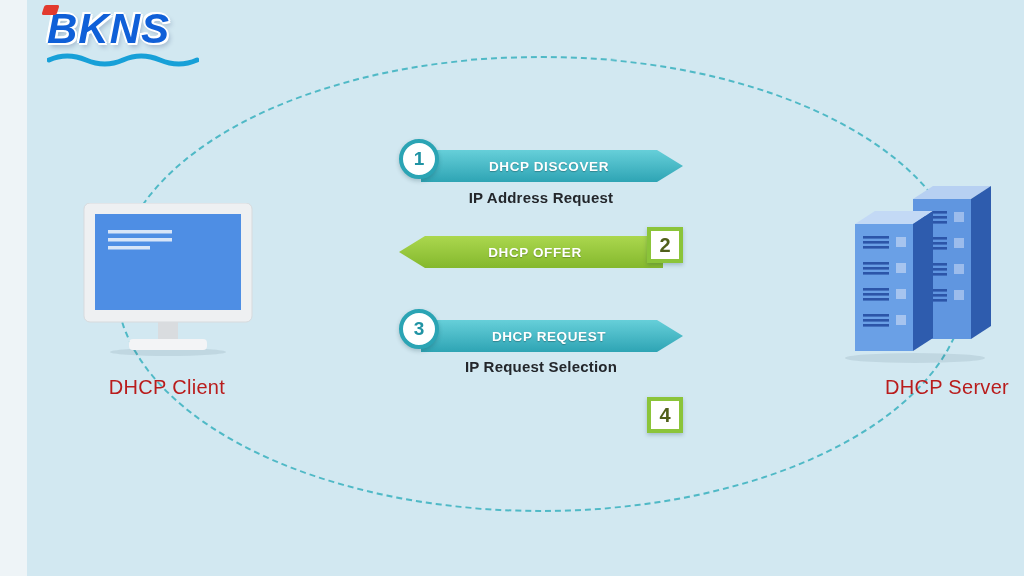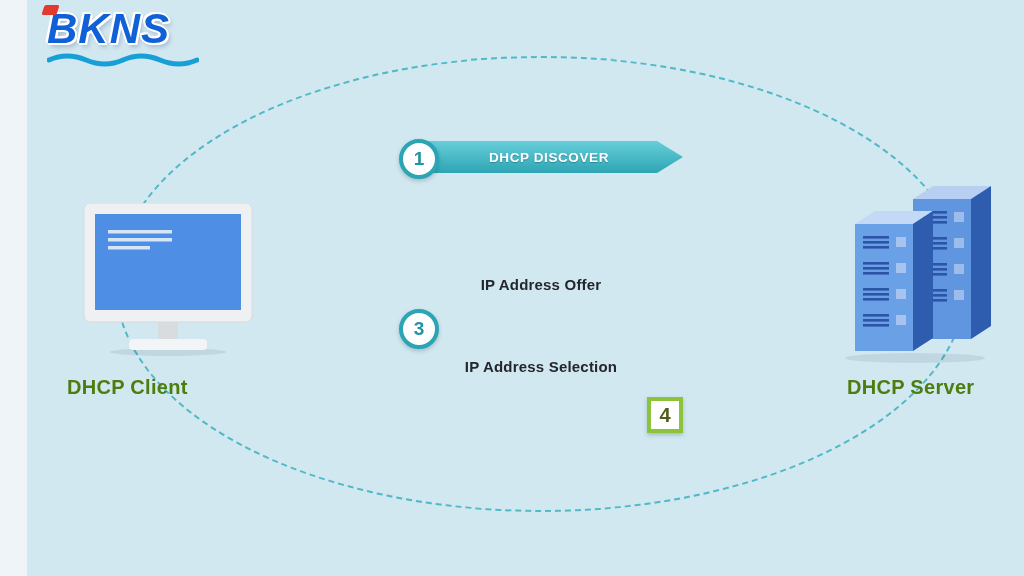--- a/index.html
+++ b/index.html
@@ -26,35 +26,35 @@
   }
   .logo-flag {
     position:absolute; left:-4px; top:-3px; width:15px; height:10px;
     background:#e23a2e; transform:skewX(-18deg); border-radius:2px;
   }
   .logo-wave { display:block; margin-top:1px; }
 
   
   .client-icon { position:absolute; left:55px; top:203px; }
   .side-label {
-    position:absolute; font-size:20px; color:#4d7c0f; letter-spacing:.3px;
-    width:200px;font-weight:bold;
+    position:absolute; font-size:20px; color:#b91c1c; letter-spacing:.3px;
+    text-align:center; width:200px;
   }
   .client-label { left:40px; top:376px; }
   .server-label { left:820px; top:376px; }
 
   
   .server-icon { position:absolute; top:178px; left:808px; }
 
   
   .step-row { position:absolute; left:372px; width:284px; height:40px; }
   .row-1 { top:140px; } .row-2 { top:226px; } .row-3 { top:310px; } .row-4 { top:396px; }
 
   .arrow {
-    position:absolute; top:1px; height:32px;
+    position:absolute; top:10px; height:32px;
     display:flex; align-items:center; justify-content:center;
     filter:drop-shadow(0 3px 3px rgba(20,60,70,.25));
   }
   .arrow-right {
     left:22px; right:0;
     background:linear-gradient(#66cfd9, #2ea4b4);
     clip-path:polygon(0 0, calc(100% - 26px) 0, 100% 50%, calc(100% - 26px) 100%, 0 100%);
     padding:0 30px 0 24px;
   }
   .arrow-left {
@@ -171,25 +171,34 @@
     <ellipse cx="80" cy="180" rx="70" ry="5" fill="rgba(40,70,90,0.10)"></ellipse>
   </svg>
   <div class="side-label server-label">DHCP Server</div>
 
   <div class="step-row row-1">
     <div class="arrow arrow-right">
       <span class="arrow-label">DHCP DISCOVER</span>
     </div>
     <div class="badge badge-circle">1</div>
   </div>
-
-  <div class="caption cap-2">IP Address Offer</div>
+  <div class="caption cap-1">IP Address Request</div>
+
+  <div class="step-row row-2">
+    <div class="arrow arrow-left">
+      <span class="arrow-label">DHCP OFFER</span>
+    </div>
+    <div class="badge badge-square">2</div>
+  </div>
 
   <div class="step-row row-3">
+    <div class="arrow arrow-right">
+      <span class="arrow-label">DHCP REQUEST</span>
+    </div>
     <div class="badge badge-circle">3</div>
   </div>
-  <div class="caption cap-3">IP Address Selection</div>
+  <div class="caption cap-3">IP Request Selection</div>
 
   <div class="step-row row-4">
     <div class="badge badge-square">4</div>
   </div>
 
 </div>
 
 </body></html>

